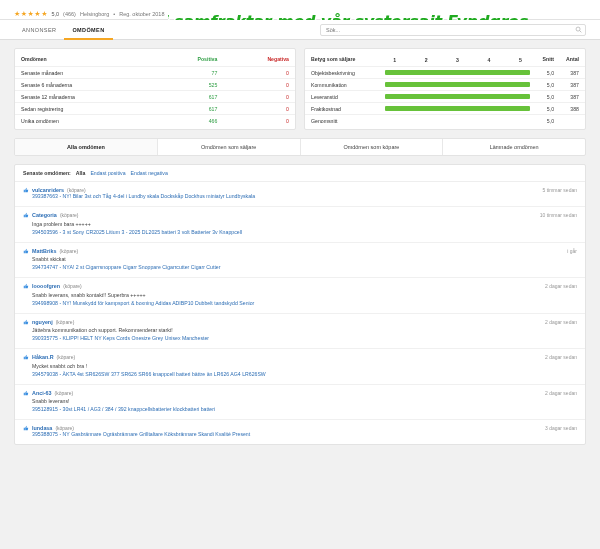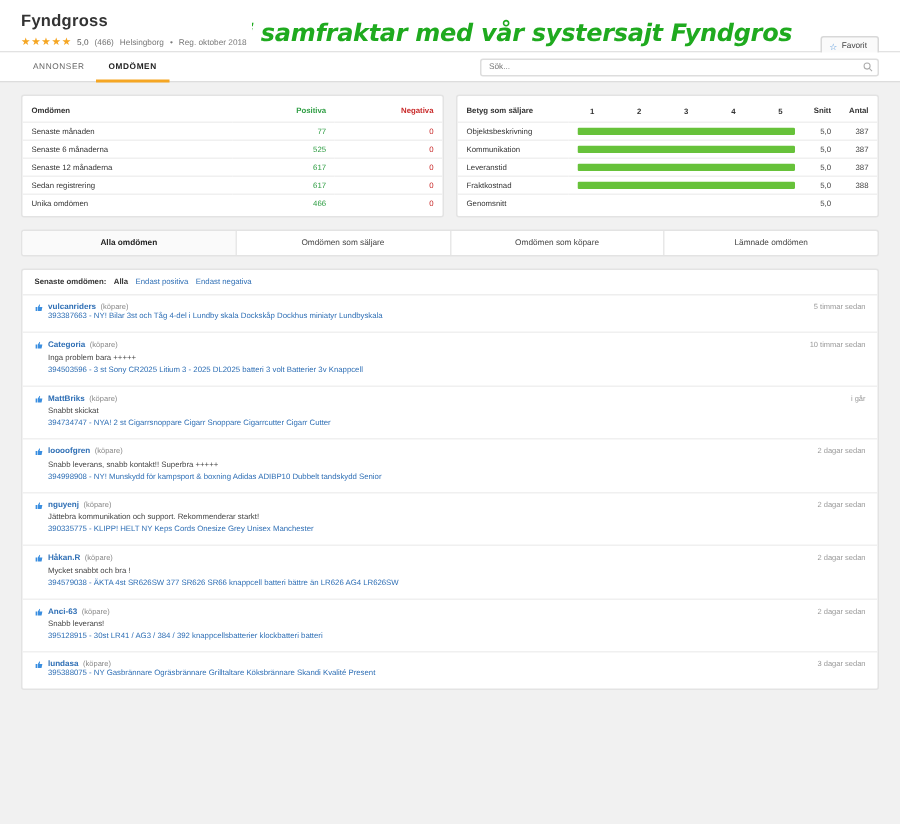--- a/index.html
+++ b/index.html
@@ -208,21 +208,20 @@
   .rv-time { position:absolute; right:8px; top:5px; font-size:5px; color:#999; }
   .rv-comment { font-size:5.2px; color:#444; margin:2.5px 0 2px 9px; }
   .rv-item { font-size:5.2px; color:#2f6fb5; margin-left:9px; line-height:1.35; }
 </style>
 </head>
 <body>
 
 <div class="page">
 
   <div class="header">
-    <div class="shop-title">Fyndgross</div>
     <div class="meta-row">
       <span class="stars">
         <span class="star">★</span>
         <span class="star">★</span>
         <span class="star">★</span>
         <span class="star">★</span>
         <span class="star">★</span>
       </span>
       <span class="meta-text rating">5,0</span>
       <span class="meta-text meta-grey">(466)</span>

